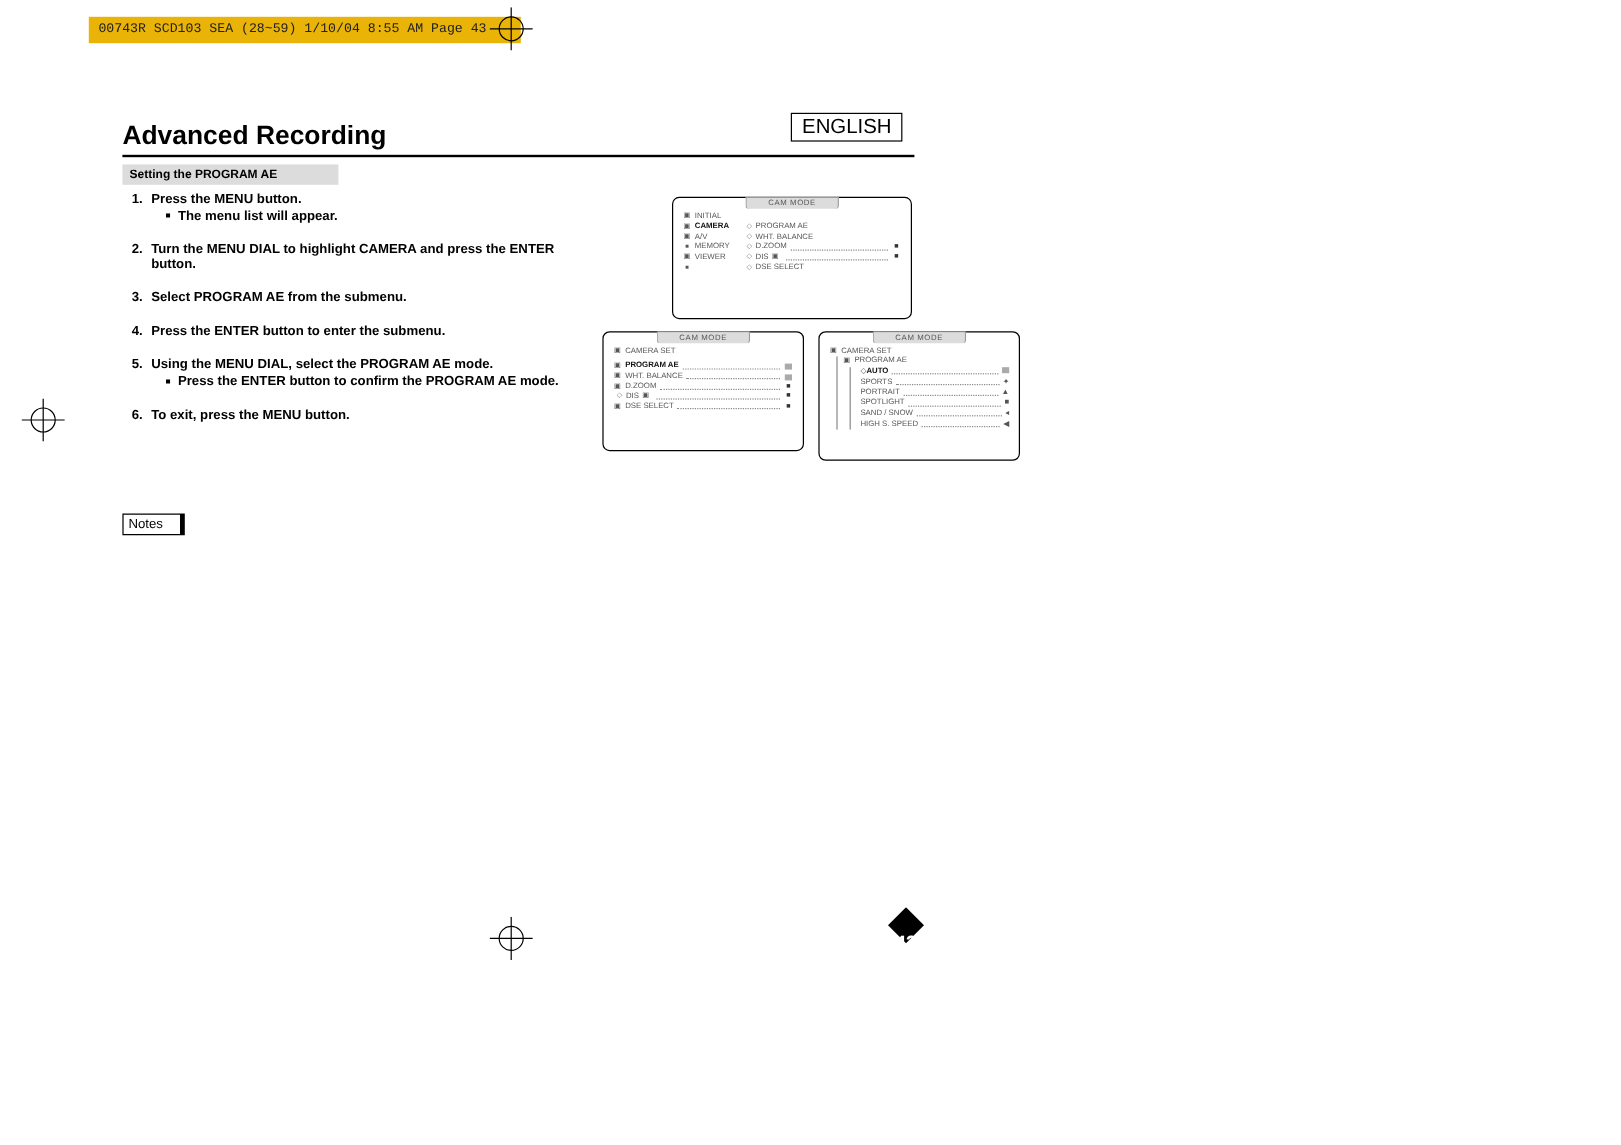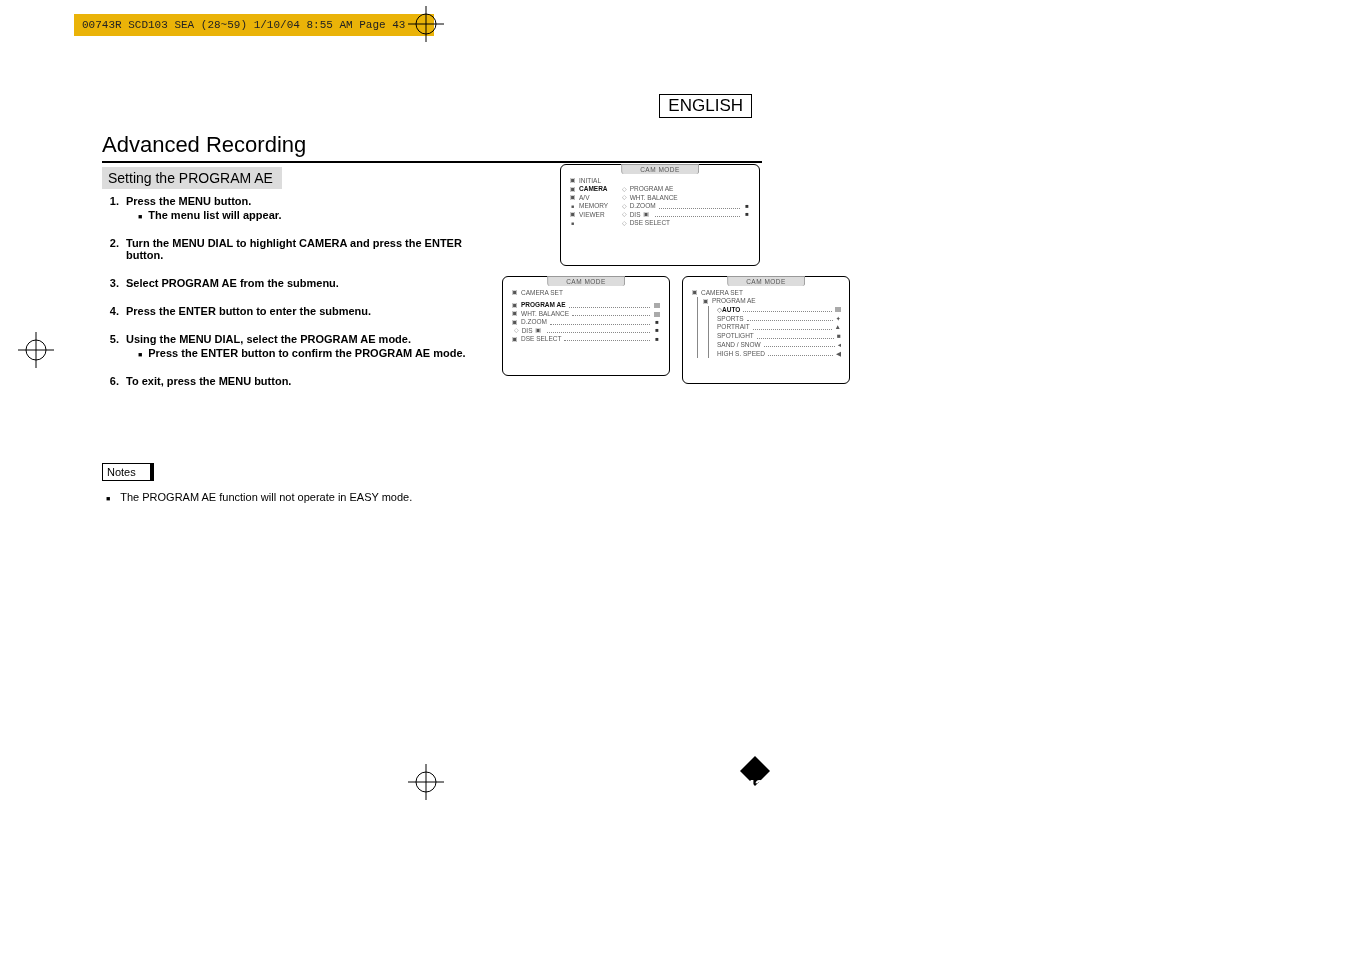--- a/index.html
+++ b/index.html
@@ -48,32 +48,32 @@
     top: -2px;
     right: 10px;
     border: 1px solid #000;
     padding: 1px 8px;
     font-size: 17px;
     font-weight: normal;
   }
 
   h1.title {
     font-size: 22px;
-    font-weight: normal;
-    margin-top: 36px;
+    font-weight: bold;
+    margin-top: 4px;
     margin-bottom: 3px;
   }
   .rule {
     border-top: 2px solid #000;
     margin-bottom: 4px;
   }
   .section-bar {
     background: #dcdcdc;
-    font-size: 14px;
-    font-weight: normal;
+    font-size: 10px;
+    font-weight: bold;
     padding: 3px 6px;
     display: inline-block;
     width: 180px;
     margin-bottom: 6px;
   }
 
   ol.steps {
     list-style: decimal;
     margin-left: 20px;
     font-size: 11px;
@@ -263,21 +263,20 @@
           <li>Press the ENTER button to confirm the PROGRAM AE mode.</li>
         </ul>
     </li>
     <li>
       <span>To exit, press the MENU button.</span>
     </li>
   </ol>
 
   <div class="notes-label">Notes</div>
   <ul class="notes">
-    <li>The PROGRAM AE function will not operate in EASY mode.</li>
   </ul>
 
   
   <div class="osd osd1">
     <div class="mode-tab">CAM  MODE</div>
     <div class="osd-inner">
       <div class="menu-row">
           <span class="left-icon folder"></span>
           <span class="label-col">INITIAL</span>
         </div>

